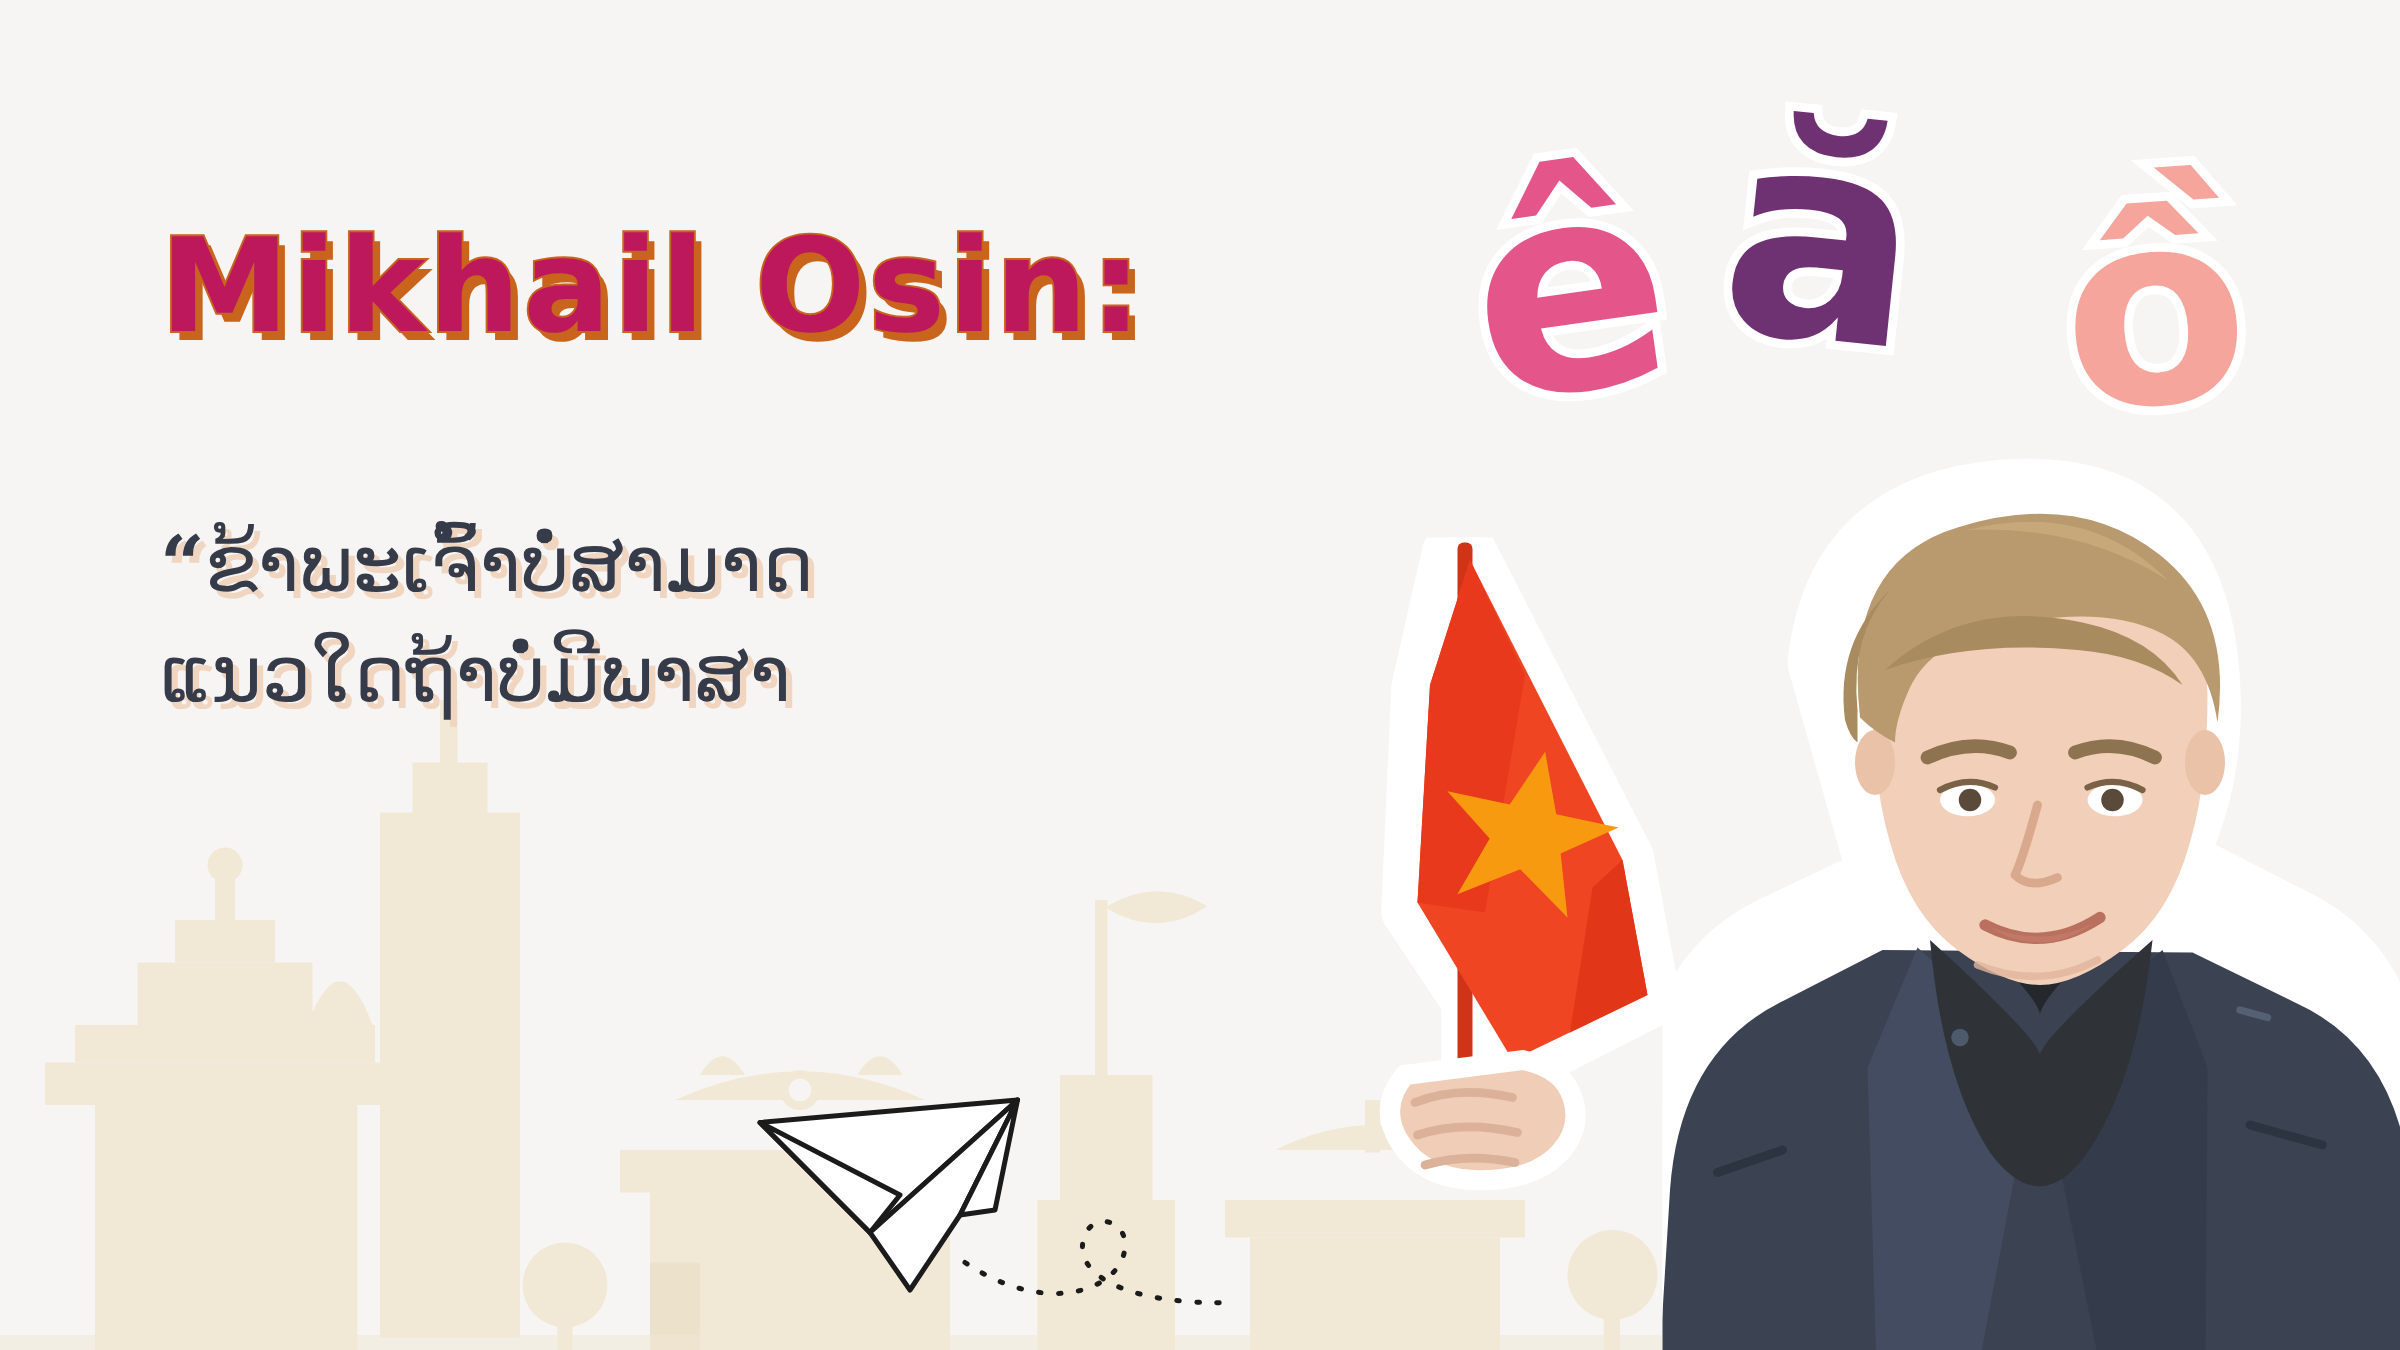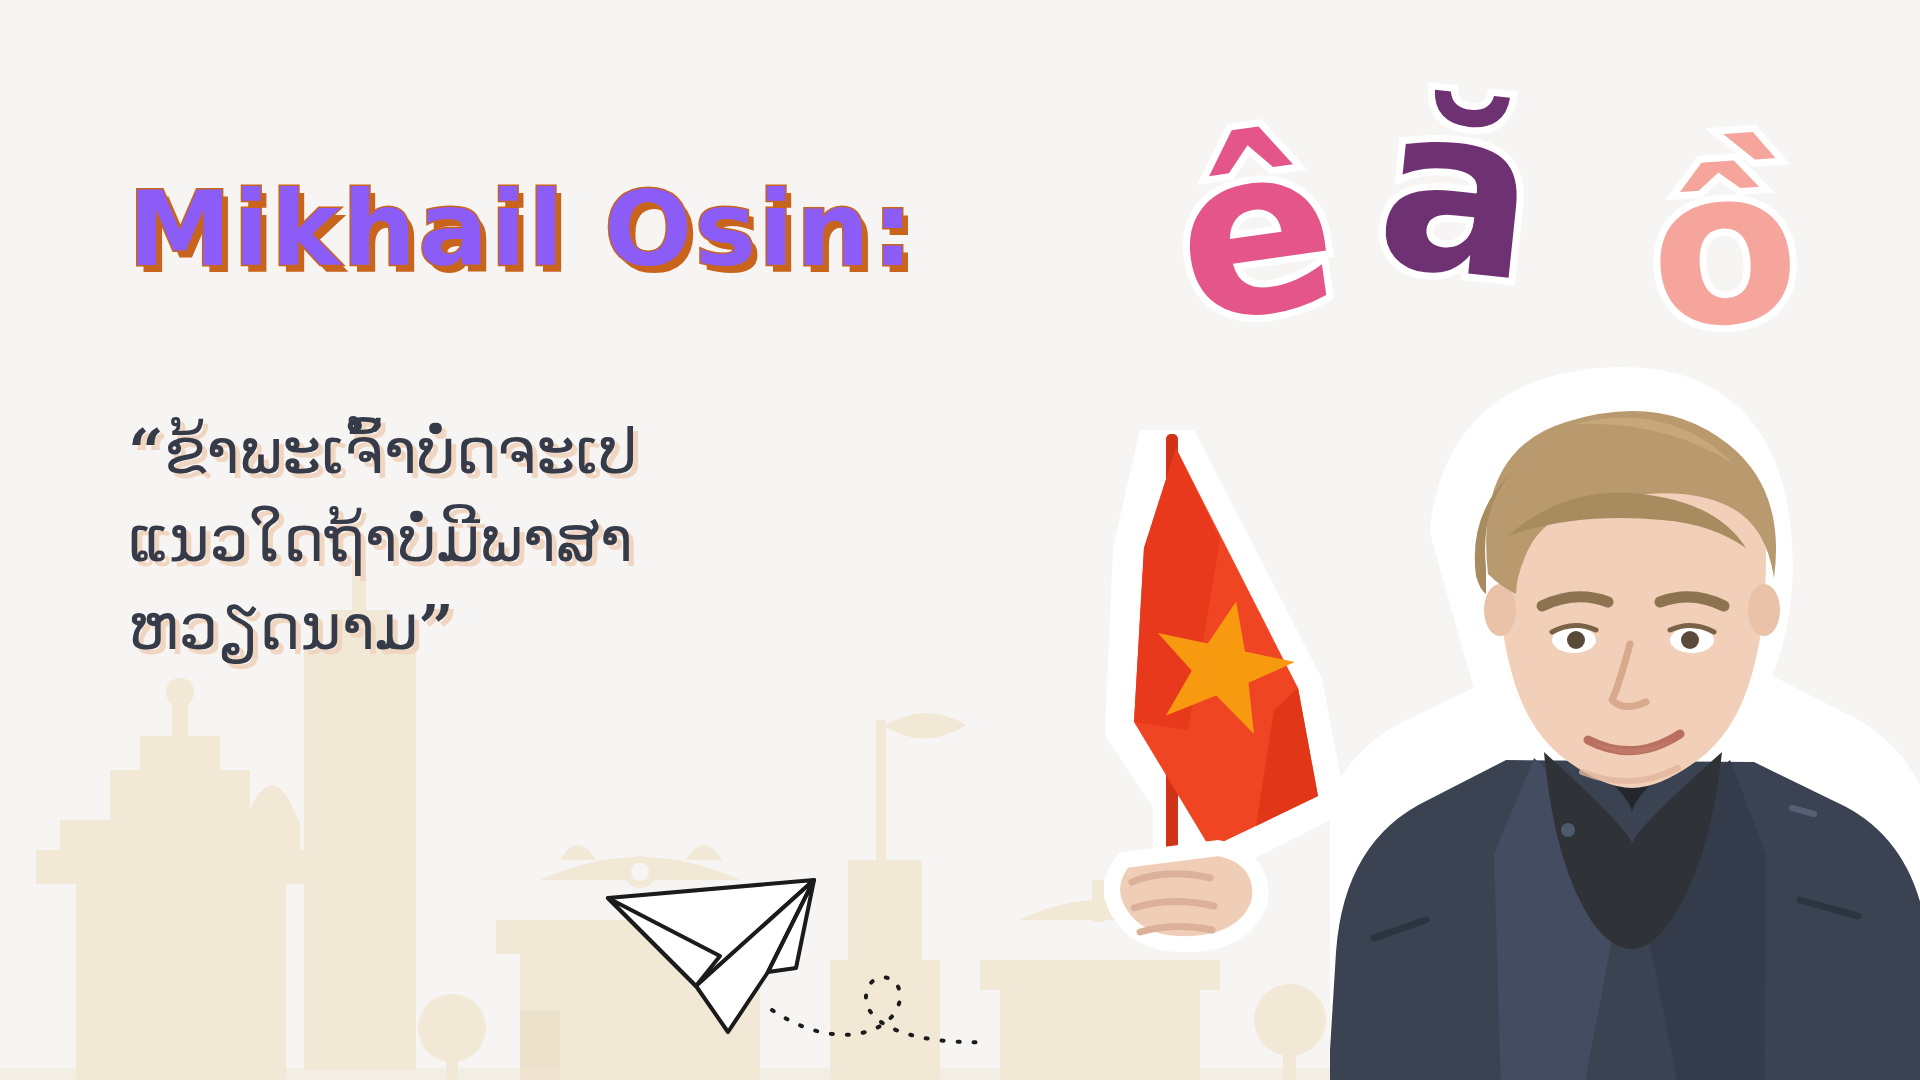--- a/index.html
+++ b/index.html
@@ -27,21 +27,21 @@
   #deco-a{left:1380px;top:78px;font-size:230px;color:#6e3272;transform:rotate(6deg);}
   #deco-o{left:1650px;top:140px;font-size:215px;color:#f5a59b;transform:rotate(-4deg);}
 
   
   #headline{
     position:absolute;left:128px;top:168px;
     font-family:"DejaVu Sans", sans-serif;
     font-weight:bold;
     font-size:104px;
     letter-spacing:2px;
-    color:#8b5cf6;
+    color:#be185d;
     -webkit-text-stroke:3px #c9641c;
     paint-order:stroke fill;
     text-shadow:6px 7px 0 #c9641c;
     white-space:nowrap;
   }
 
   
   #quote{
     position:absolute;left:128px;top:408px;
     font-family:"DejaVu Sans", sans-serif;
@@ -123,23 +123,22 @@
 
   <div class="deco-letter" id="deco-e">ê</div>
 
   <div class="deco-letter" id="deco-a">ă</div>
 
   <div class="deco-letter" id="deco-o">ồ</div>
 
   <div id="headline">Mikhail Osin:</div>
 
   <div id="quote">
-    <div class="qline"><span class="qmark">“</span><span>ຂ້າພະເຈົ້າບໍ່ດຈະເປ</span></div>
+    <div class="qline"><span class="qmark">“</span><span>ຂ້າພະເຈົ້າບໍ່ສາມາດ</span></div>
     <div class="qline">ແນວໃດຖ້າບໍ່ມີພາສາ</div>
-    <div class="qline"><span>ຫວຽດນາມ</span><span class="qmark">”</span></div>
   </div>
 
   <svg id="plane" width="520" height="190" viewBox="0 0 520 190" aria-hidden="true">
     <g fill="#ffffff" stroke="#1b1b1b" stroke-width="4" stroke-linejoin="round">
       <path d="M8 38 L214 20 L96 126 Z"></path>
       <path d="M8 38 L120 96 L96 126 Z"></path>
       <path d="M214 20 L96 126 L128 172 L168 112 Z"></path>
       <path d="M214 20 L168 112 L196 108 Z"></path>
     </g>
     <path d="M172 150 C240 196 300 170 300 136 C300 112 268 110 266 136 C264 166 316 184 384 182" fill="none" stroke="#1b1b1b" stroke-width="4" stroke-linecap="round" stroke-dasharray="2 14"></path>

